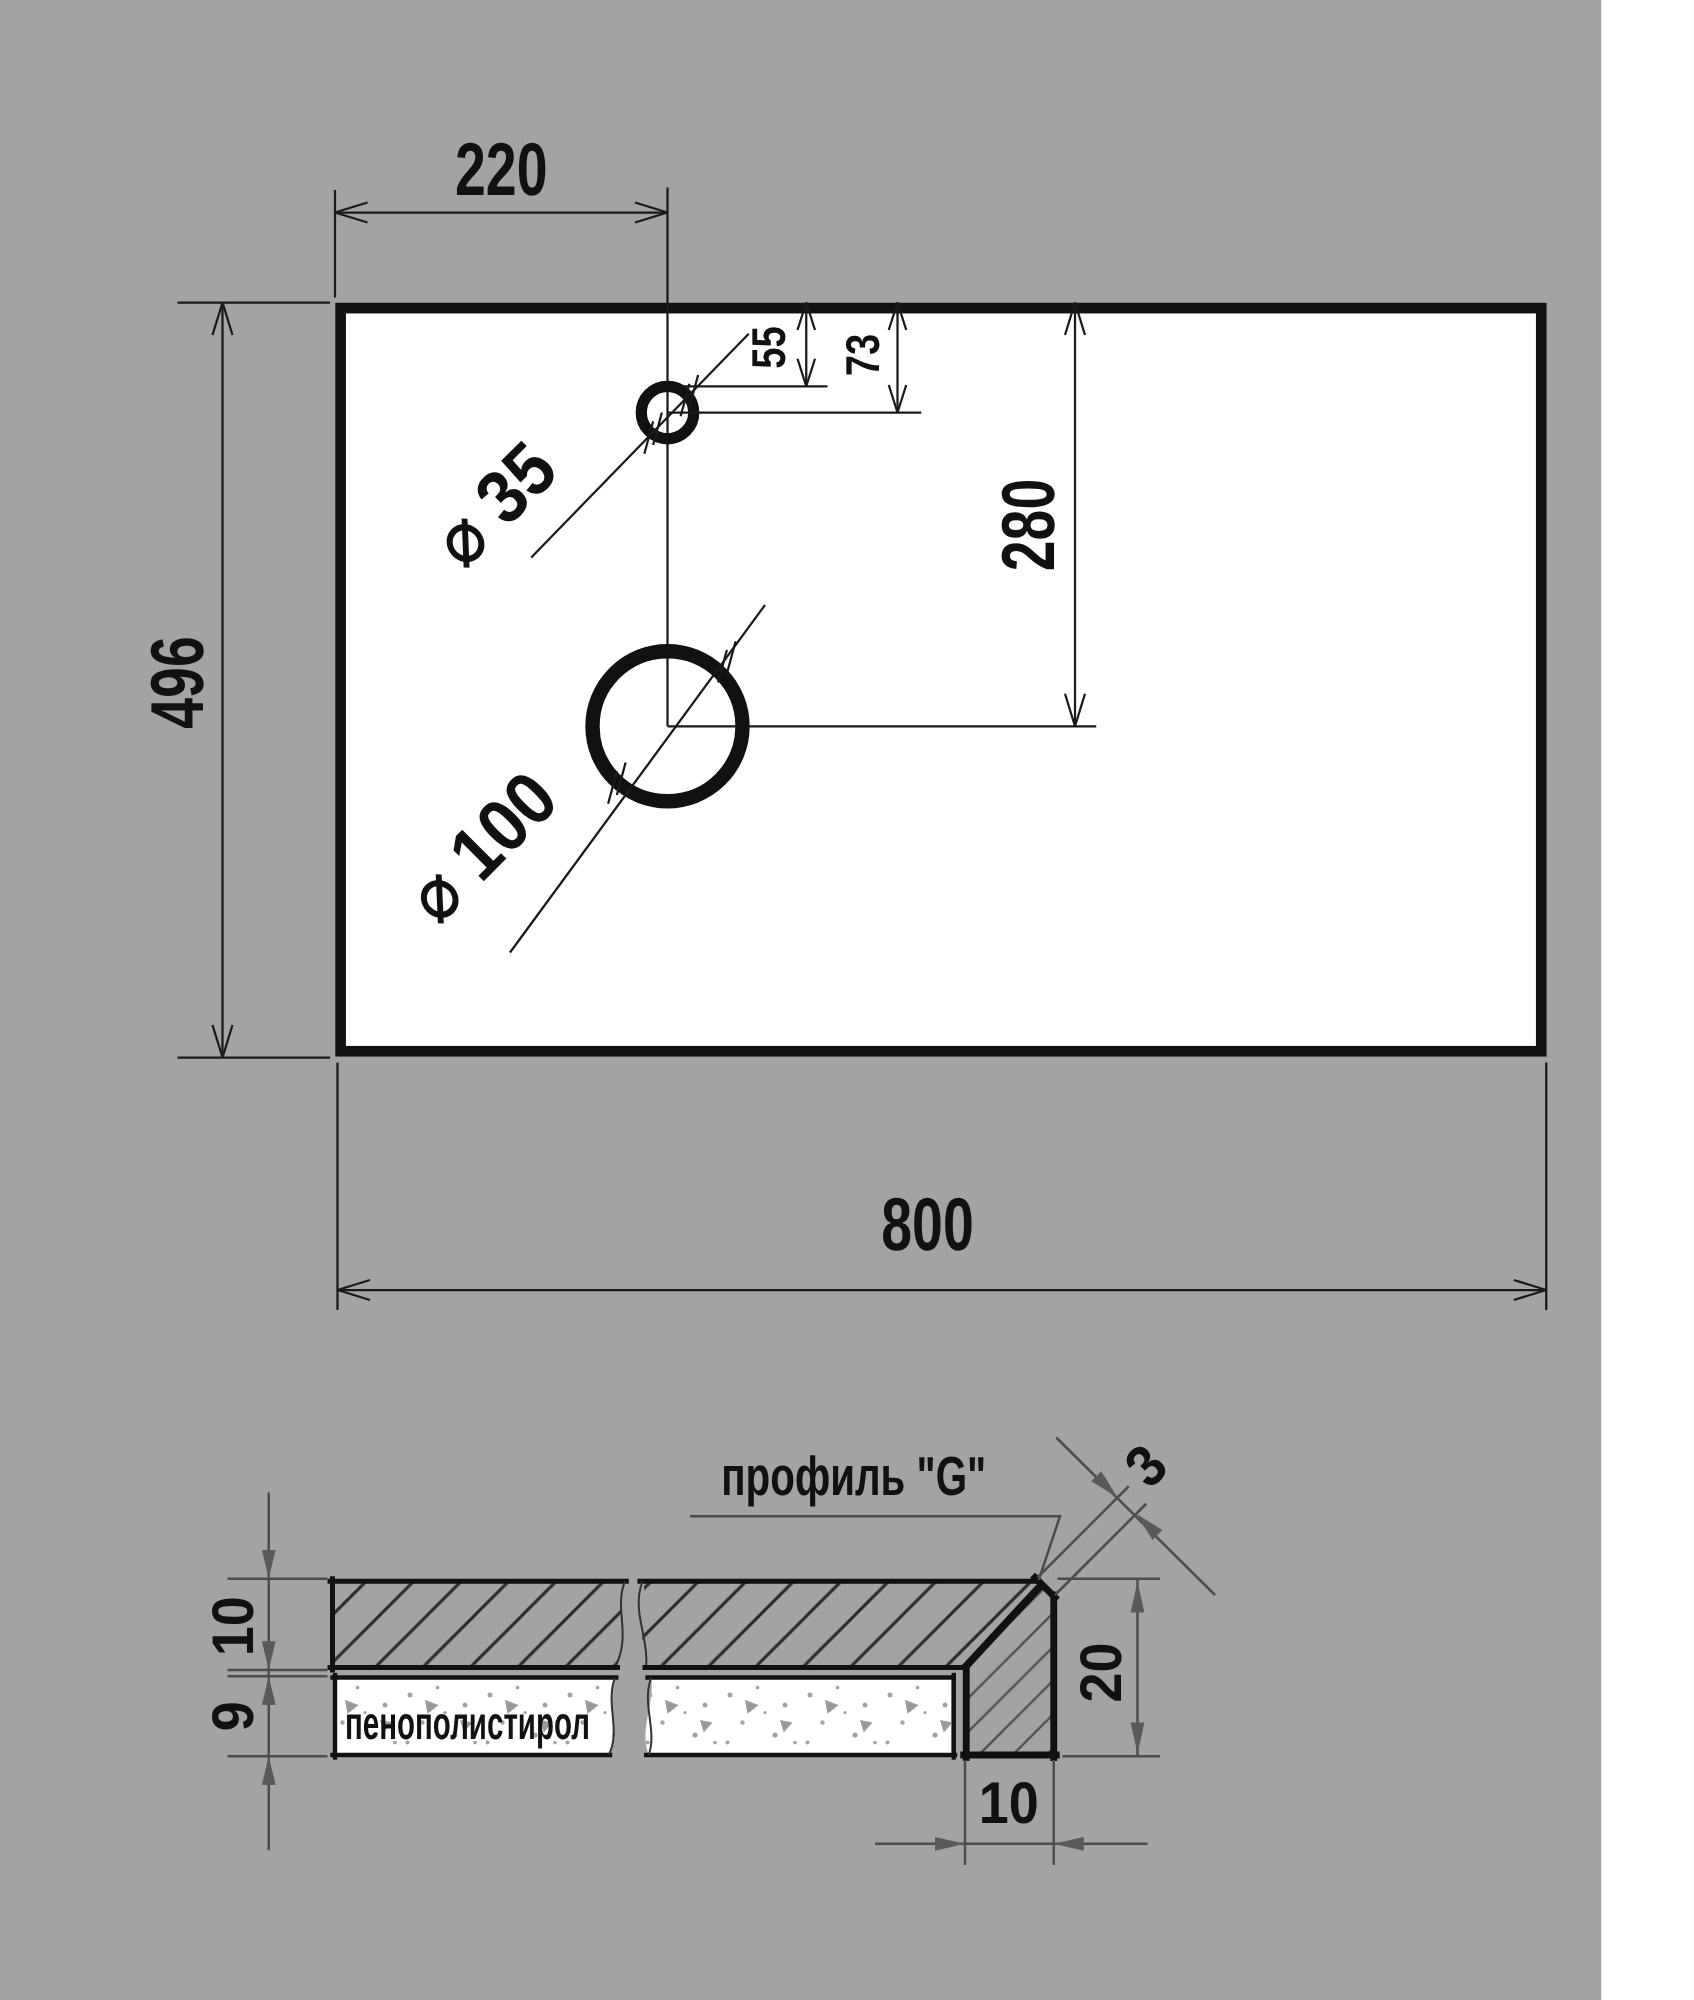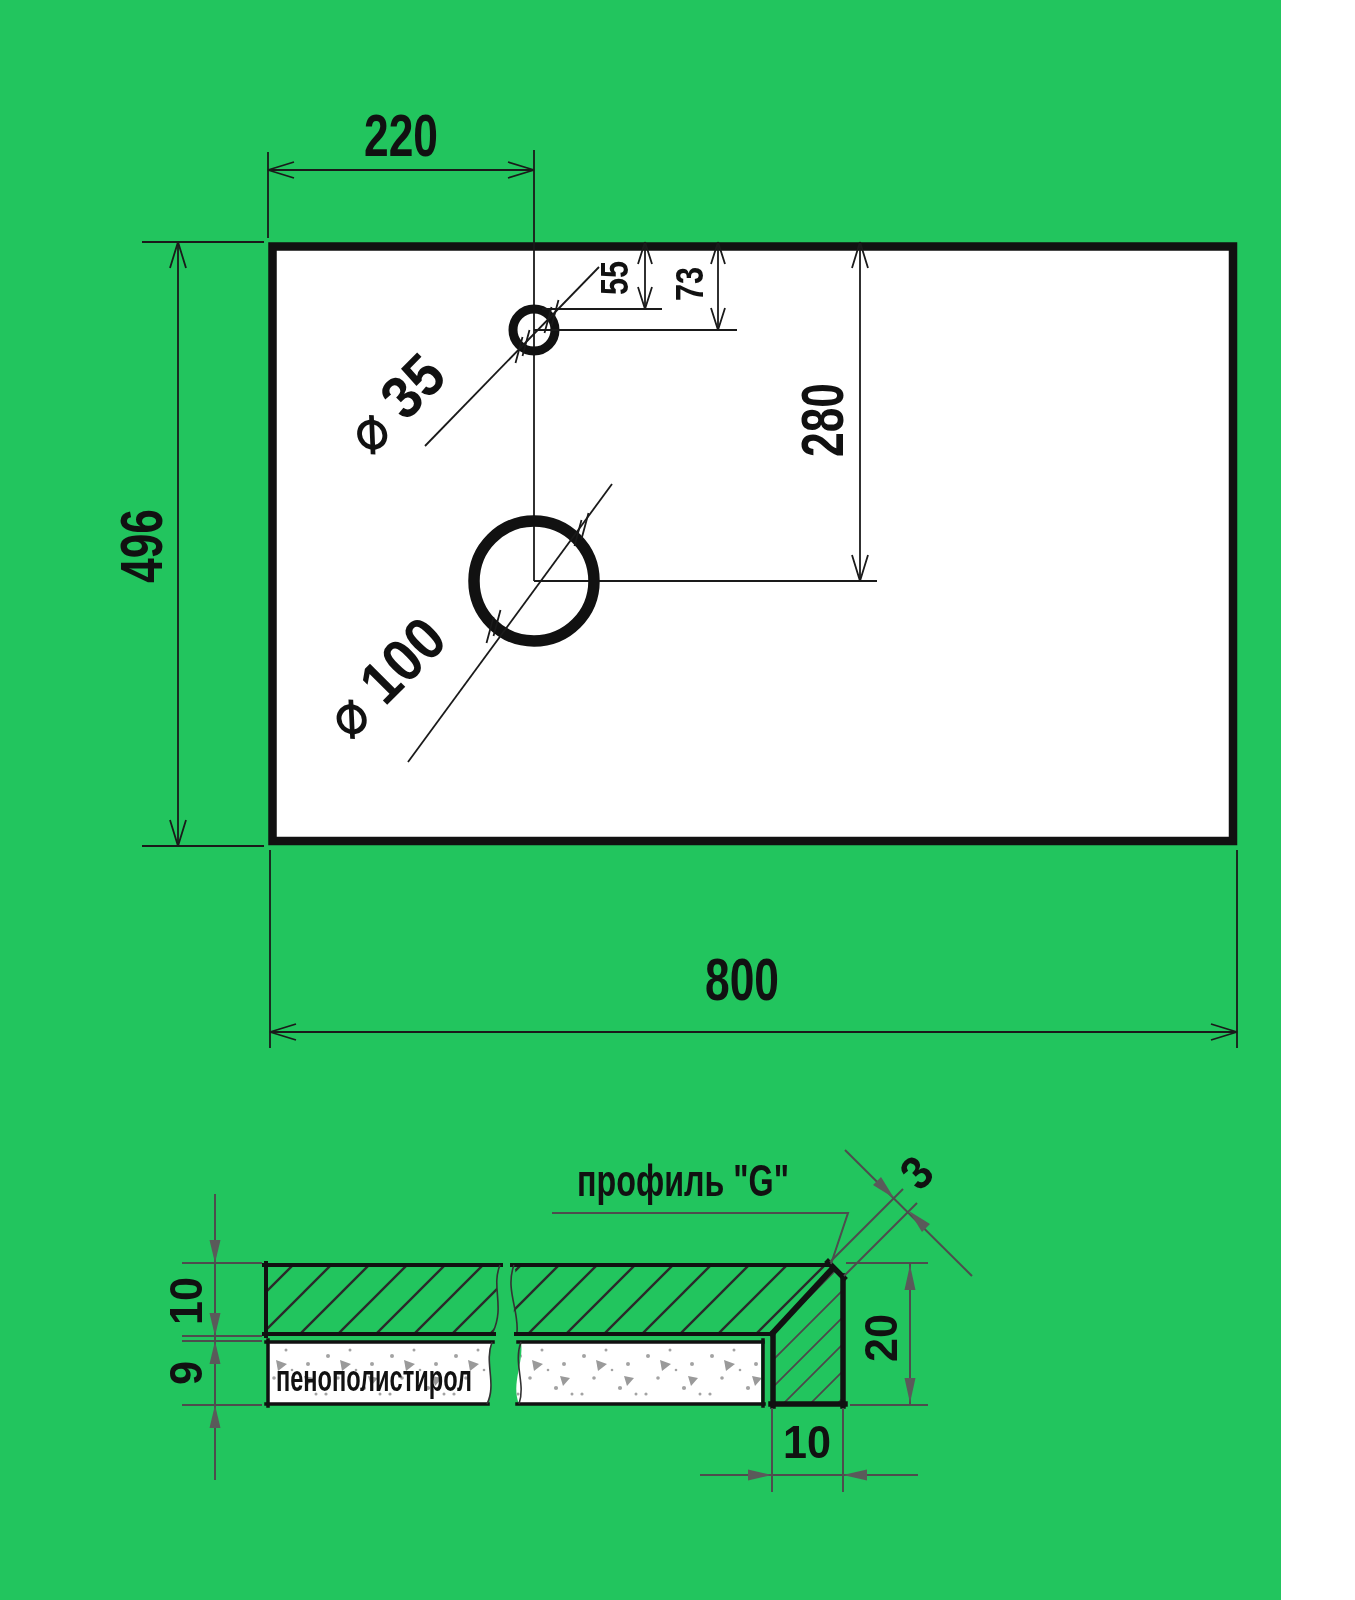--- a/index.html
+++ b/index.html
@@ -1,16 +1,16 @@
 <!DOCTYPE html>
 <html><head>
 <meta charset="utf-8">
 <style>
   html,body{margin:0;padding:0;background:#ffffff;}
-  .stage{width:1281px;height:1600px;background:#22c55e;position:relative;}
+  .stage{width:1281px;height:1600px;background:#a3a3a3;position:relative;}
   svg{display:block;}
   text{font-family:"Liberation Sans","DejaVu Sans",sans-serif;font-weight:bold;fill:#111;}
   .dim-big{font-size:60px;}
   .dim-small{font-size:38px;}
   .dim-sec{font-size:47px;}
   .lbl-profile{font-size:44px;}
   .lbl-foam{font-size:37px;}
   .thin{stroke:#1a1a1a;stroke-width:1.8;fill:none;}
   .arrow{stroke:#1a1a1a;stroke-width:1.8;fill:none;}
   .thick-outline{fill:#ffffff;stroke:#111;stroke-width:8.5;}

